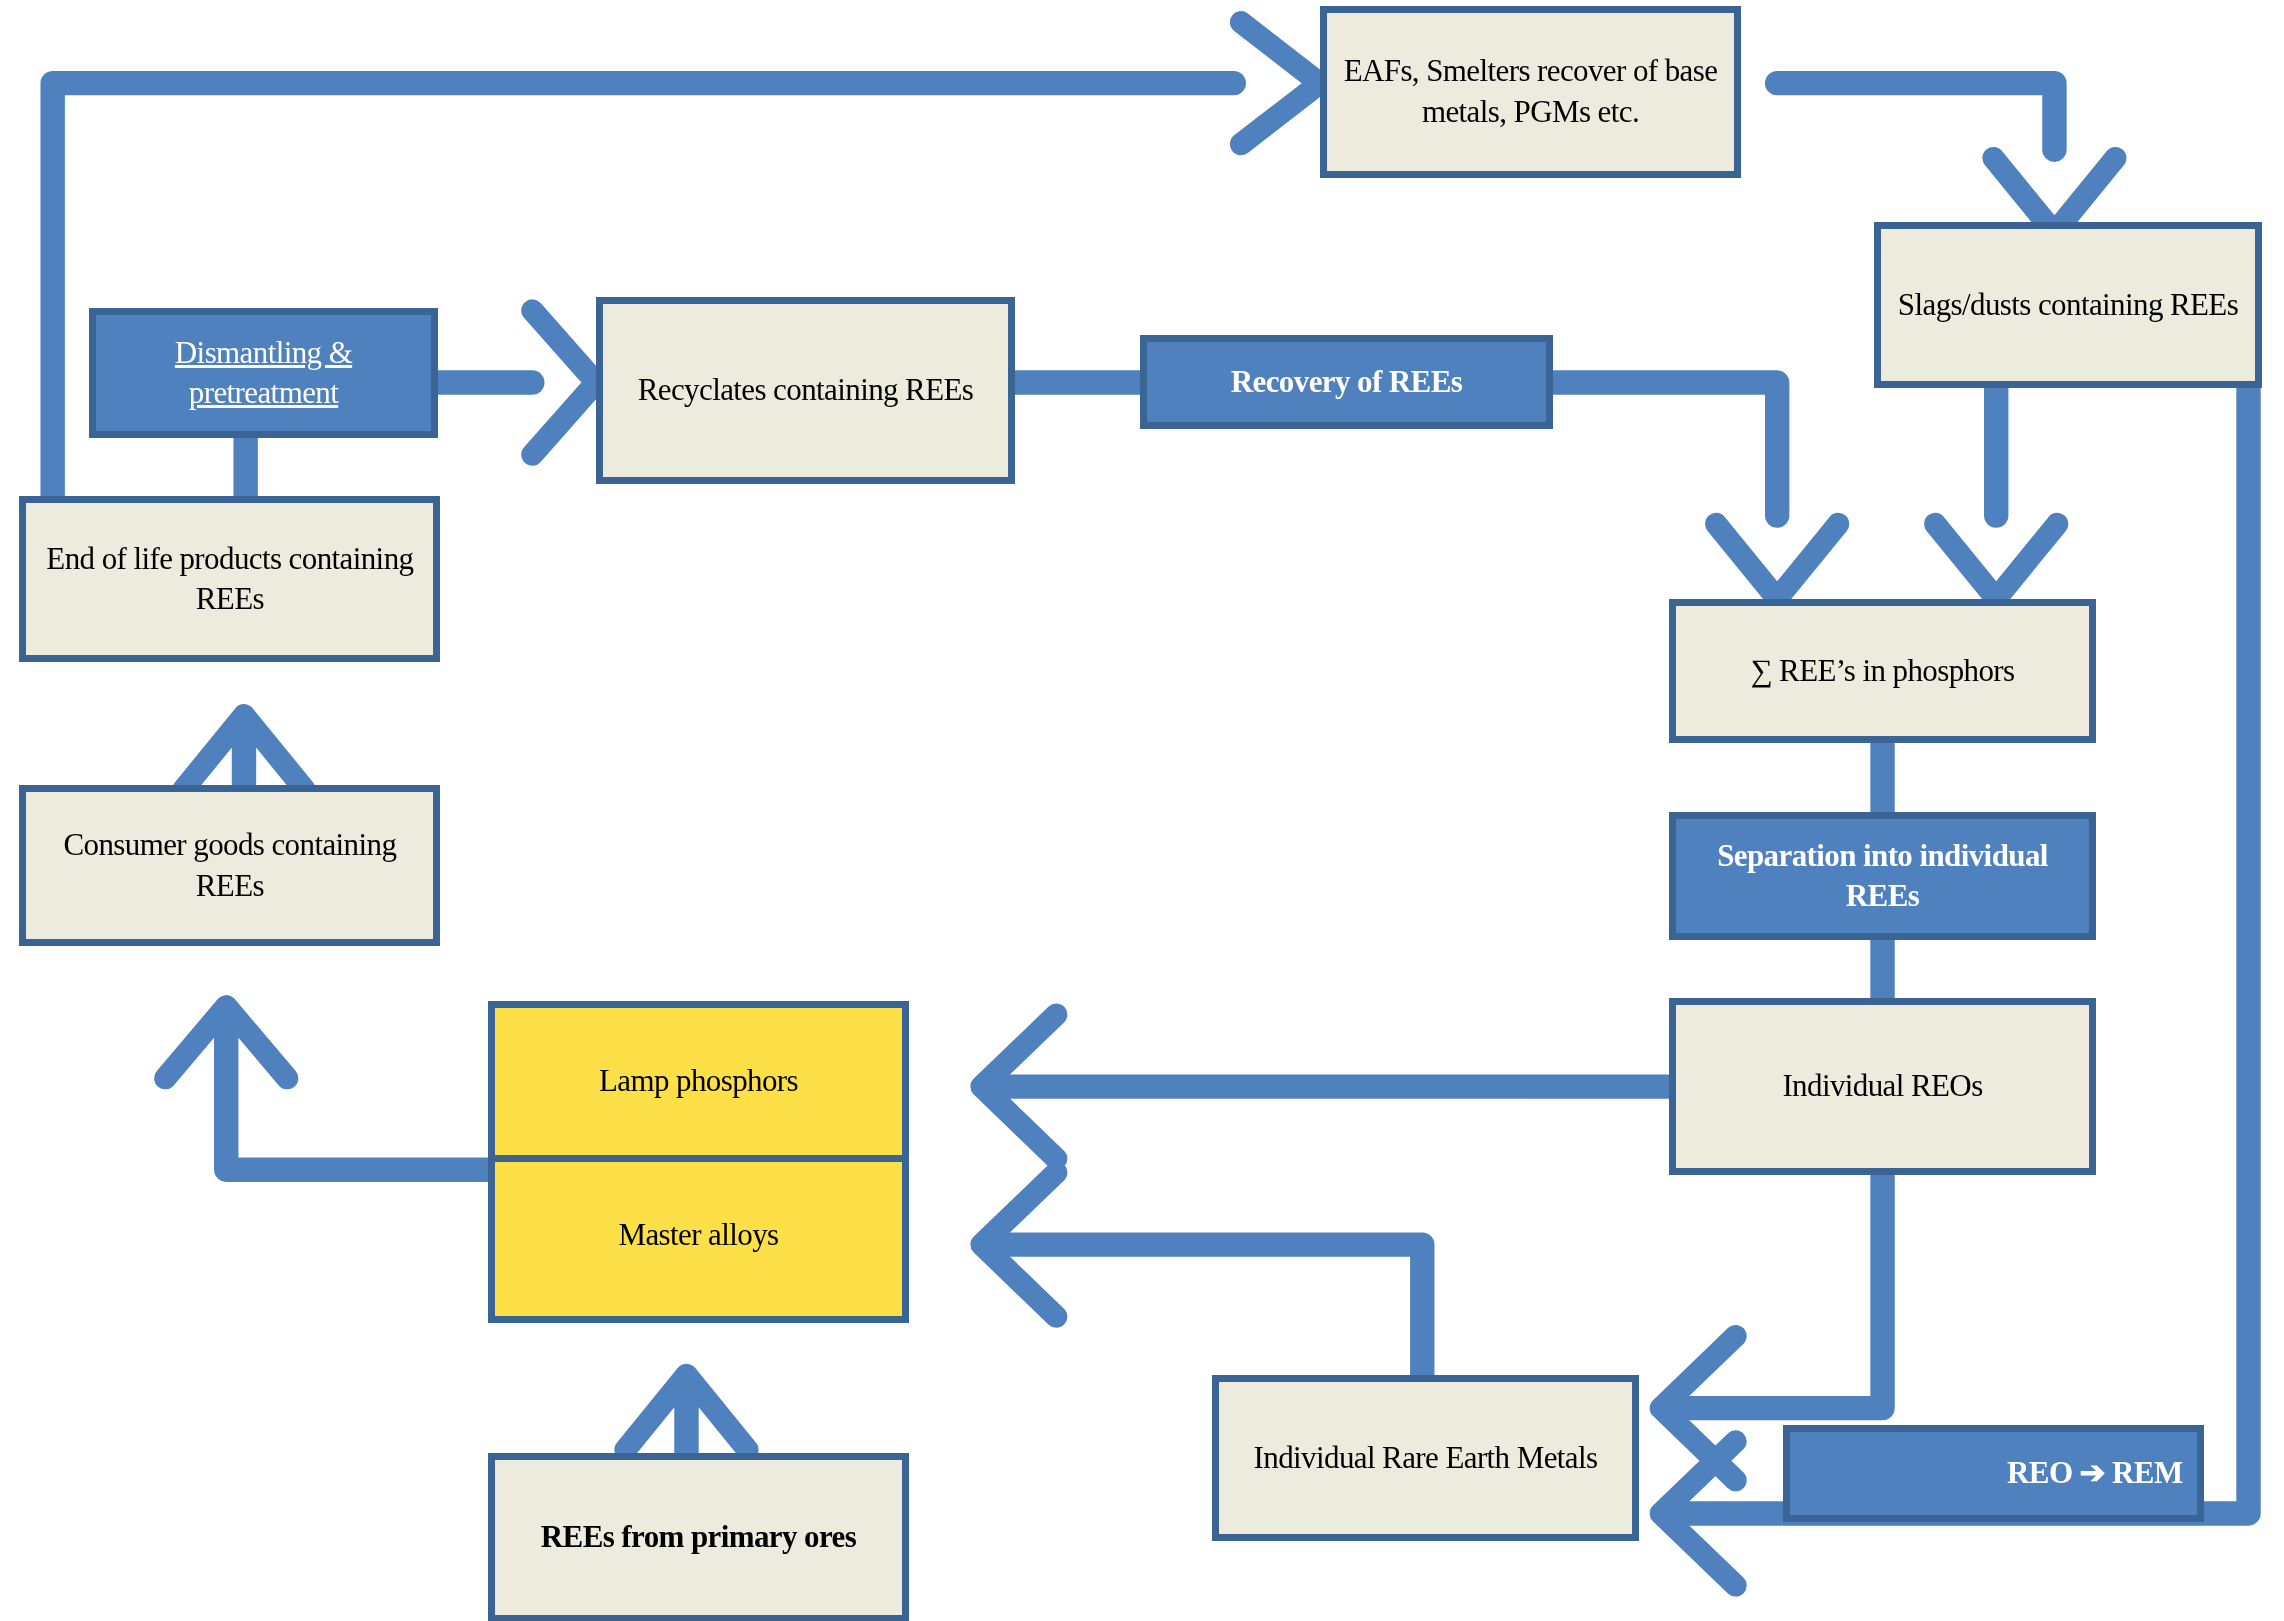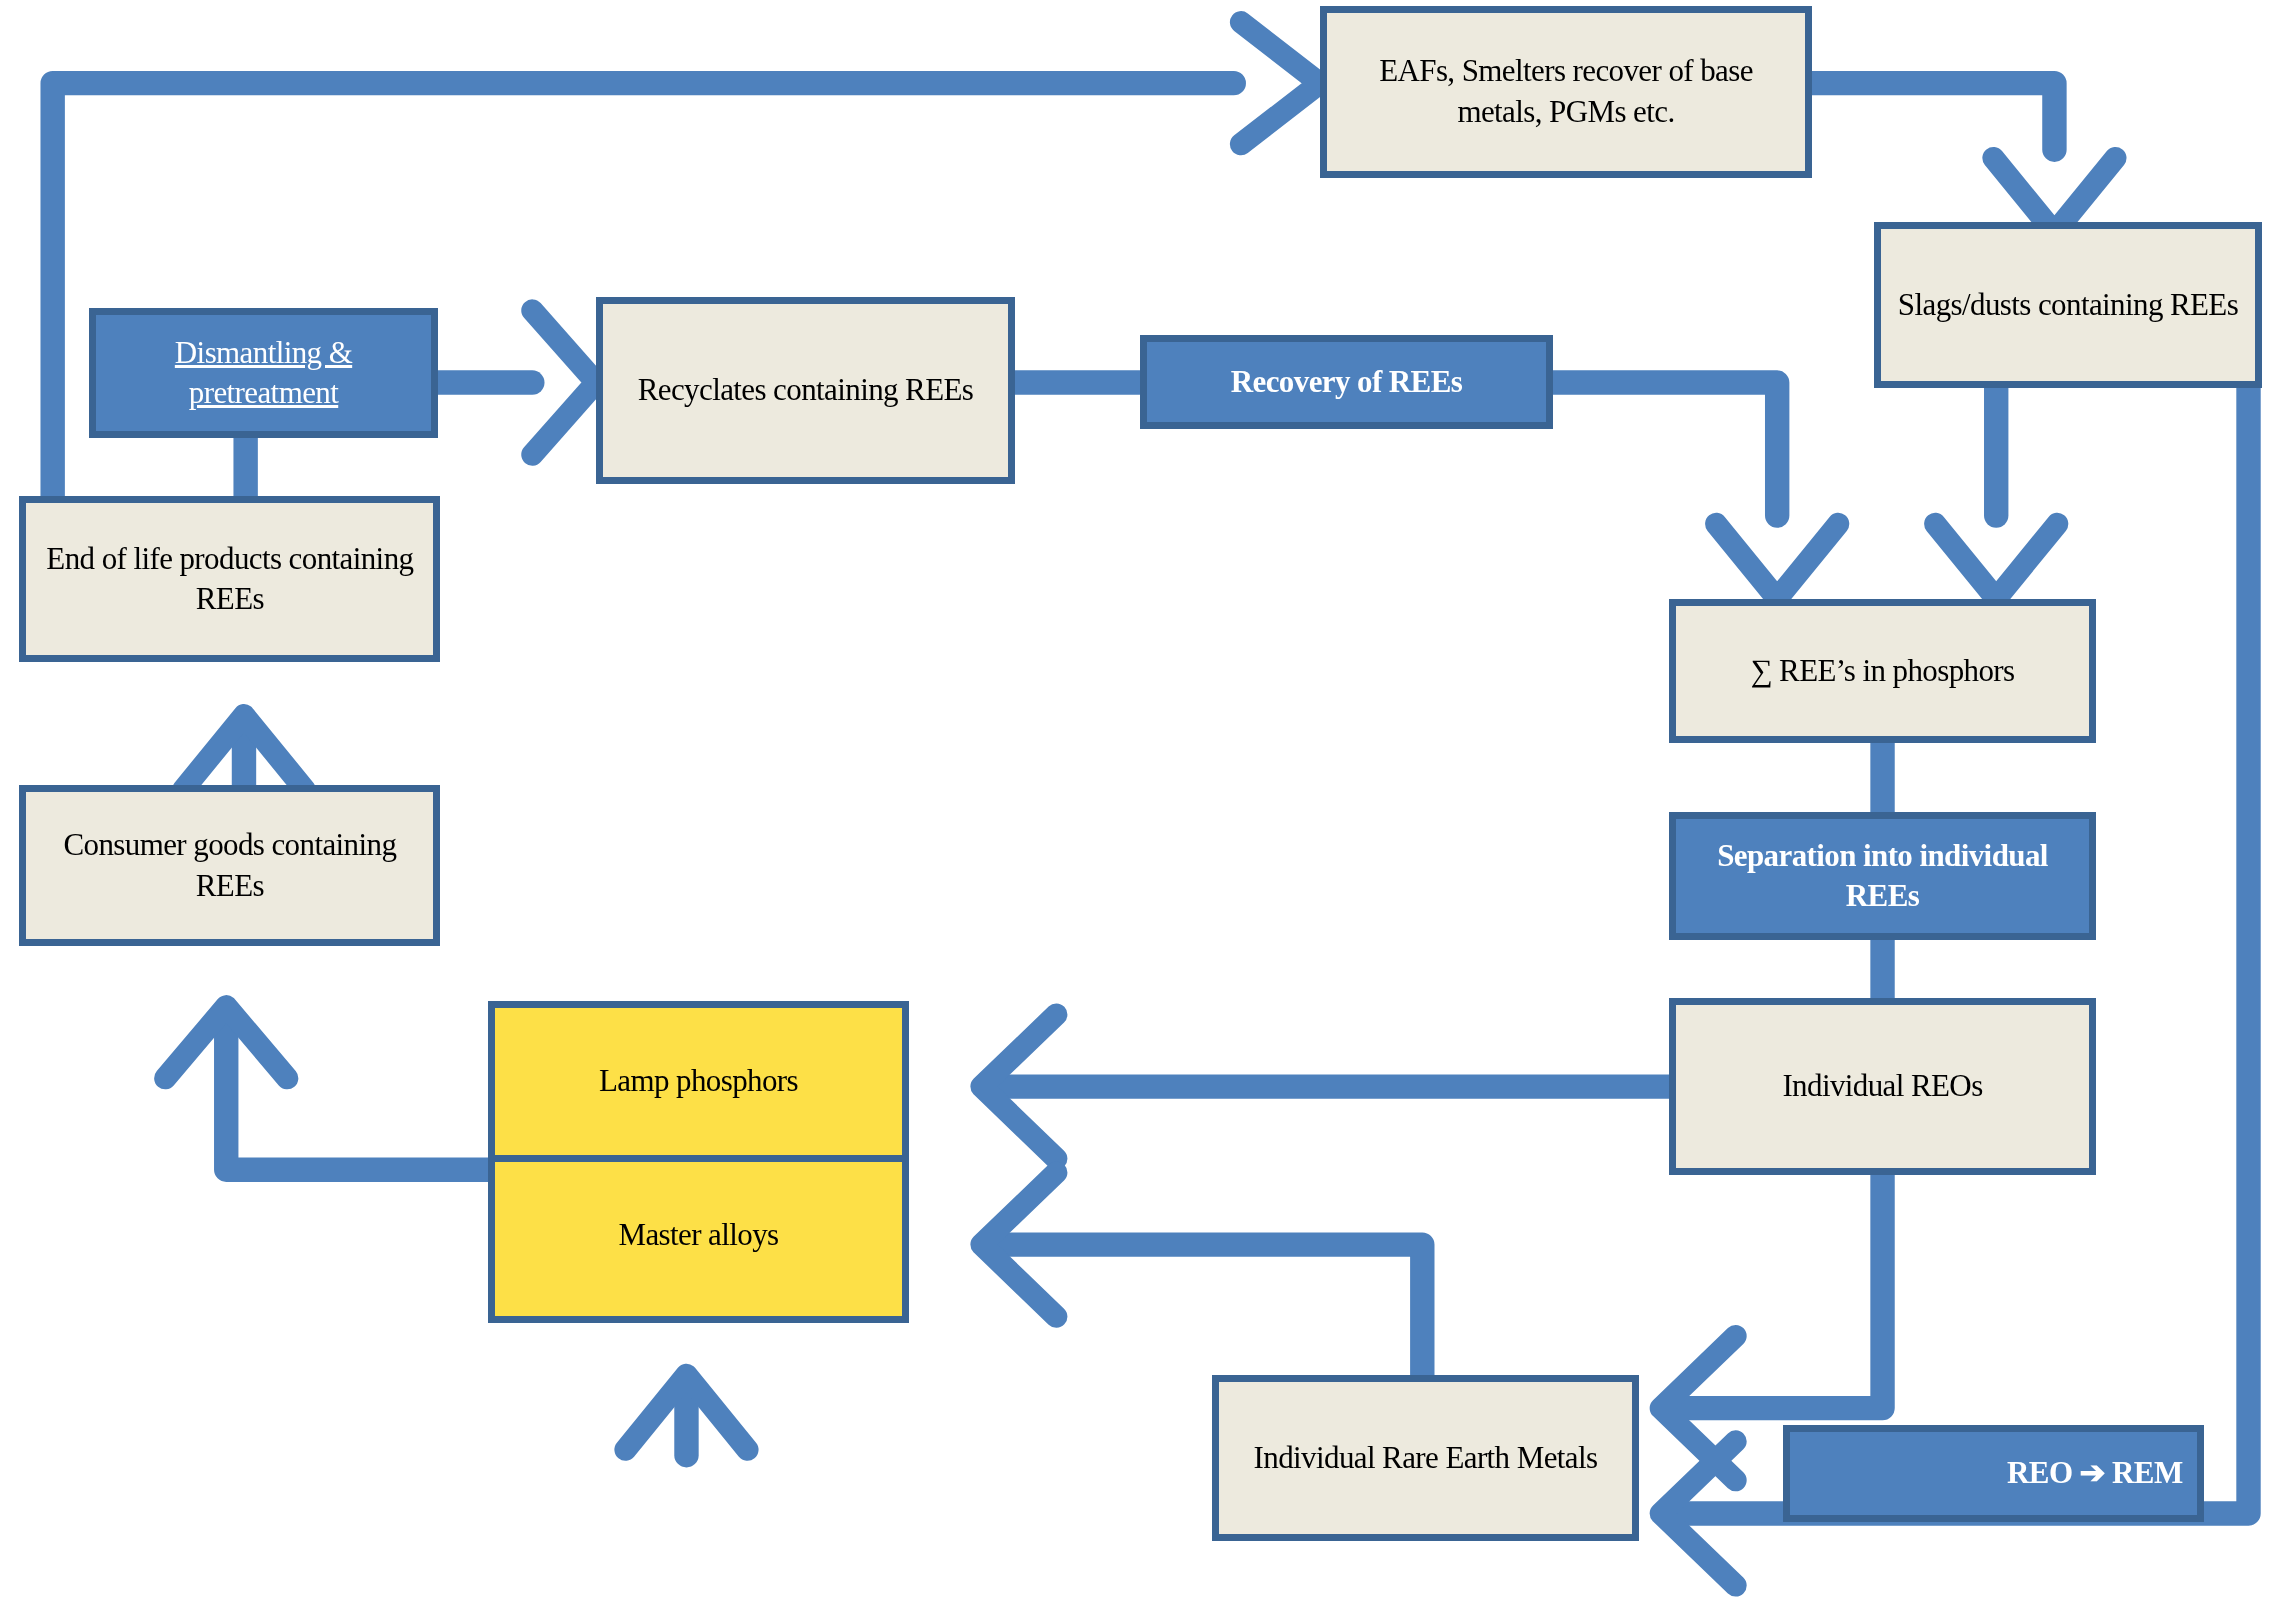--- a/index.html
+++ b/index.html
@@ -73,21 +73,21 @@
       <path d="M 330,1425 L 440,1290 L 550,1425" fill="none"></path>
       <path d="M 1905,1830 L 1770,1960 L 1905,2090" fill="none"></path>
       <path d="M 1905,2115 L 1770,2245 L 1905,2375" fill="none"></path>
       <path d="M 298,1945 L 408,1815 L 518,1945" fill="none"></path>
       <path d="M 1128,2615 L 1238,2480 L 1348,2615" fill="none"></path>
       <path d="M 3130,2410 L 2995,2540 L 3130,2670" fill="none"></path>
       <path d="M 3130,2600 L 2995,2730 L 3130,2860" fill="none"></path>
     </g>
   </svg>
 
-  <div class="node cream" style="left:1320px;top:5.5px;width:492px;height:172px;">
+  <div class="node cream" style="left:1320px;top:5.5px;width:421px;height:172px;">
     <span class="lbl">EAFs, Smelters recover of base metals, PGMs etc.</span>
   </div>
 
   <div class="node cream" style="left:1874px;top:222px;width:388px;height:166px;">
     <span class="lbl">Slags/dusts containing REEs</span>
   </div>
 
   <div class="node blue" style="left:89px;top:308px;width:349px;height:130px;text-decoration:underline;">
     <span class="lbl">Dismantling &amp; pretreatment</span>
   </div>
@@ -122,20 +122,23 @@
 
   <div class="stack" style="left:488px;top:1001px;width:421px;height:322px;">
     <div class="half top" style="height:50%;">
       <span class="lbl">Lamp phosphors</span>
     </div>
     <div class="half" style="height:calc(50% - 7.8px);">
       <span class="lbl">Master alloys</span>
     </div>
   </div>
 
+  <div class="node cream bold" style="left:488px;top:1453px;width:421px;height:169px;">
+    <span class="lbl">REEs from primary ores</span>
+  </div>
 
   <div class="node cream" style="left:1212px;top:1375px;width:427px;height:166px;">
     <span class="lbl">Individual Rare Earth Metals</span>
   </div>
 
   <div class="node blue bold" style="left:1783px;top:1425px;width:421px;height:97px;text-align:right;">
     <span class="lbl">REO ➔ REM</span>
   </div>
 
 </div>

